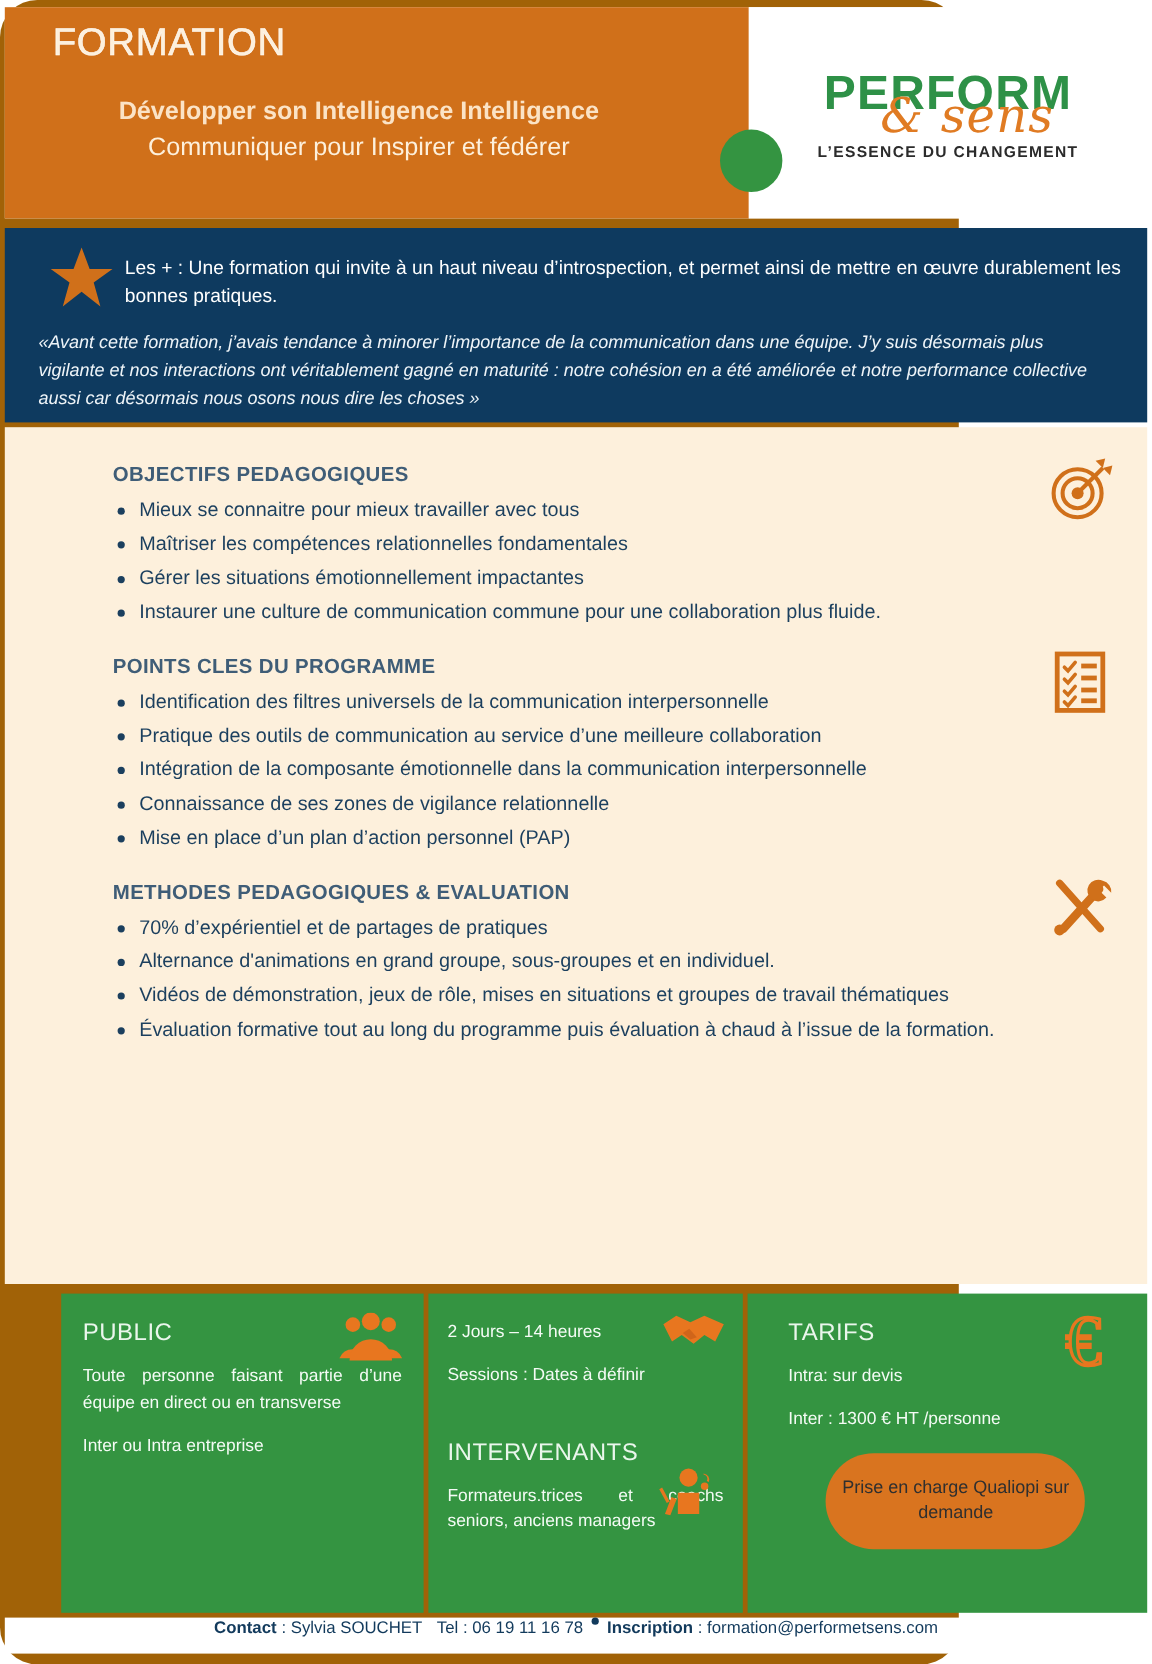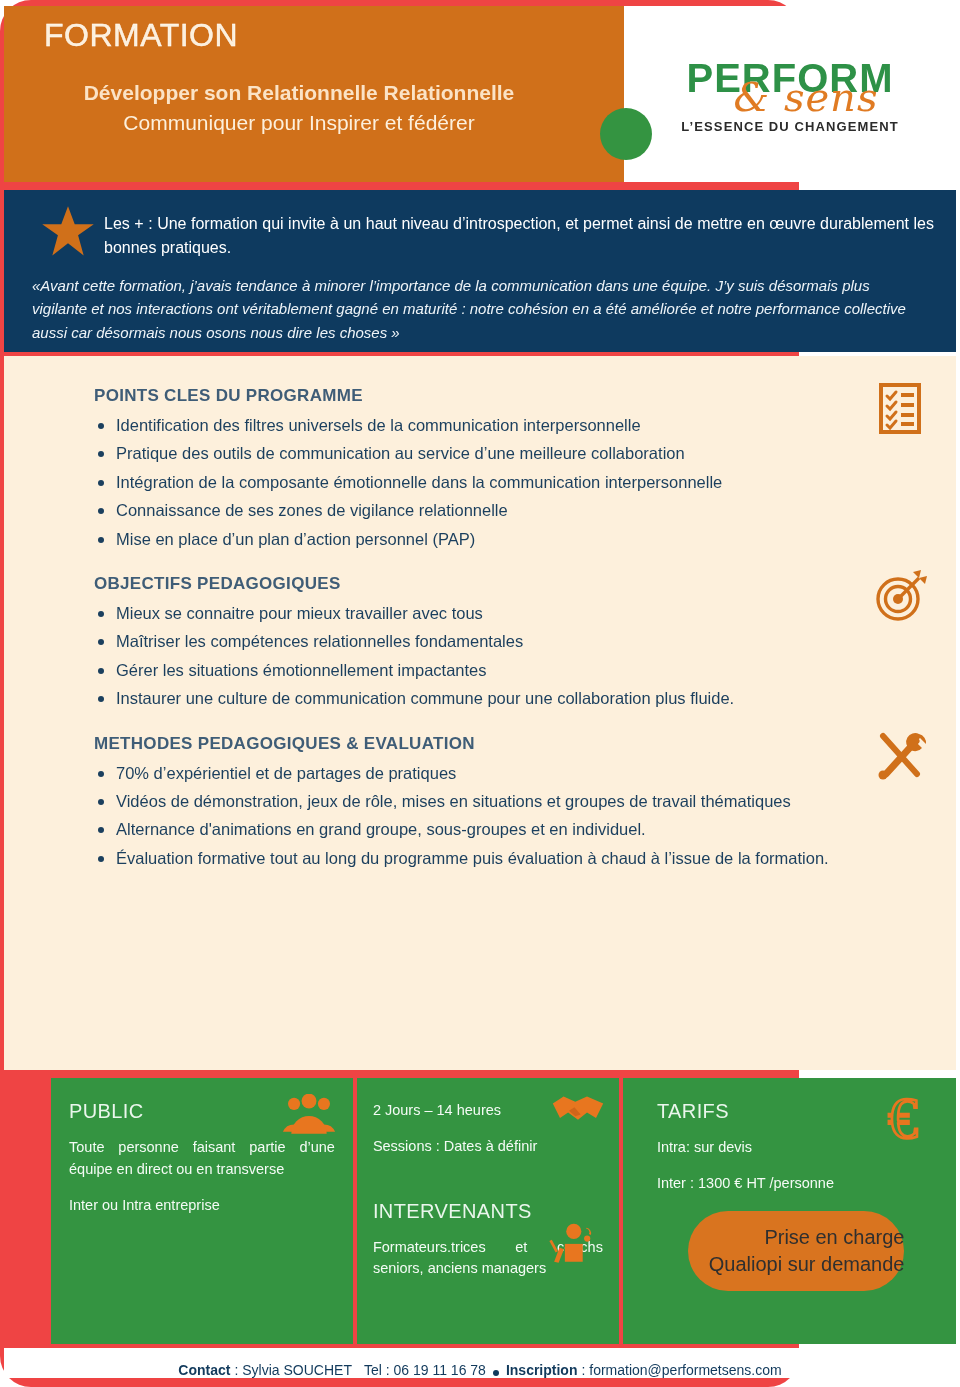--- a/index.html
+++ b/index.html
@@ -3,21 +3,21 @@
 <meta charset="utf-8">
 <style>
   html,body{margin:0;padding:0;}
   body{
     width:960px;height:1387px;
     background:#ffffff;
     font-family:"Liberation Sans",sans-serif;
     color:#123a5c;
     overflow:hidden;
   }
-  .page{position:relative;width:799px;height:1387px;background:#ef4444;box-sizing:border-box;border-radius:31px;}
+  .page{position:relative;width:799px;height:1387px;background:#a16207;box-sizing:border-box;border-radius:31px;}
 
   
   .header{position:absolute;left:4px;top:6px;width:952px;height:176px;display:flex;background:#ffffff;}
   .hdr-left{position:relative;width:620px;height:176px;background:#d0701a;box-sizing:border-box;padding:12px 0 0 40px;}
   .hdr-title{font-size:32px;letter-spacing:.5px;color:#fdf0dc;font-weight:400;line-height:1.1;
              -webkit-text-stroke:0.4px #fff;}
   .hdr-sub{margin-top:26px;text-align:center;padding-right:70px;}
   .hdr-sub-1{font-size:21px;font-weight:bold;color:#fbe3c6;line-height:1.35;}
   .hdr-sub-2{font-size:21px;color:#fdf0dc;line-height:1.45;}
   .hdr-right{position:relative;width:332px;height:176px;background:#fff;display:flex;align-items:center;justify-content:center;}
@@ -50,39 +50,39 @@
   .green-row{position:absolute;left:4px;top:1078px;width:952px;height:266px;display:flex;gap:4px;}
   .gcol{background:#349441;box-sizing:border-box;color:#fff;position:relative;}
   .gcol-1{width:318px;padding:22px 18px 0 18px;margin-left:47px;}
   .gcol-2{width:276px;padding:22px 16px 0 16px;}
   .gcol-3{width:350px;padding:22px 20px 0 34px;}
   .g-h{font-size:20px;color:#eaf6ec;letter-spacing:.4px;margin-bottom:14px;font-weight:400;}
   .g-p{font-size:14.5px;line-height:1.5;color:#f4fbf5;margin-bottom:14px;}
   .g-p.just{text-align:justify;}
   .g-icon{position:absolute;width:54px;height:46px;}
   .badge{margin:16px auto 0 auto;width:216px;min-height:80px;border-radius:42px;background:#d9741f;
-         display:flex;align-items:center;justify-content:center;text-align:right;
-         font-size:20px;line-height:1.35;color:#2f2f2f;}
+         display:flex;align-items:center;justify-content:center;text-align:center;
+         font-size:15px;line-height:1.35;color:#2f2f2f;}
 
   
   .footer{position:absolute;left:4px;top:1348px;width:952px;height:30px;background:#ffffff;
-          display:flex;align-items:flex-end;justify-content:center;font-size:14px;color:#123a5c;}
+          display:flex;align-items:flex-start;justify-content:center;font-size:14px;color:#123a5c;}
   .footer b{font-weight:bold;}
   .dotsep{display:inline-block;width:6px;height:6px;border-radius:50%;background:#123a5c;margin:0 7px 2px 7px;vertical-align:middle;}
 </style>
 </head>
 <body>
 
 <div class="page">
 
   <div class="header">
     <div class="hdr-left">
       <div class="hdr-title">FORMATION</div>
       <div class="hdr-sub">
-        <div class="hdr-sub-1">Développer son Relationnelle Relationnelle</div>
+        <div class="hdr-sub-1">Développer son Intelligence Intelligence</div>
         <div class="hdr-sub-2">Communiquer pour Inspirer et fédérer</div>
       </div>
     </div>
     <div class="hdr-right">
       <div class="logo">
         <div class="logo-perform">PERFORM</div>
         <div class="logo-sens">&amp; sens</div>
         <div class="logo-tag">L’ESSENCE DU CHANGEMENT</div>
       </div>
     </div>
@@ -95,20 +95,40 @@
         <svg viewBox="0 0 50 50" width="56" height="56" aria-hidden="true">
           <polygon points="25,2 31,18 48,18 34,28 39,46 25,35 11,46 16,28 2,18 19,18" fill="#d0701a"></polygon>
         </svg>
       </span>
       <div class="banner-plus">Les + : Une formation qui invite à un haut niveau d’introspection, et permet ainsi de mettre en œuvre durablement les bonnes pratiques.</div>
     </div>
     <div class="banner-quote">«Avant cette formation, j’avais tendance à minorer l’importance de la communication dans une équipe. J’y suis désormais plus vigilante et nos interactions ont véritablement gagné en maturité : notre cohésion en a été améliorée et notre performance collective aussi car désormais nous osons nous dire les choses »</div>
   </div>
 
   <div class="body-main">
+
+    <div class="sec">
+      <div class="sec-icon">
+        <svg viewBox="0 0 56 56" width="56" height="56" aria-hidden="true">
+          <circle cx="26" cy="31" r="20" fill="none" stroke="#d0701a" stroke-width="3.4"></circle>
+          <circle cx="26" cy="31" r="12.5" fill="none" stroke="#d0701a" stroke-width="3.4"></circle>
+          <circle cx="26" cy="31" r="5" fill="#d0701a"></circle>
+          <line x1="26" y1="31" x2="47" y2="10" stroke="#d0701a" stroke-width="3.4"></line>
+          <polygon points="47,10 49,2 41,4" fill="#d0701a"></polygon>
+          <polygon points="47,10 55,8 53,16" fill="#d0701a"></polygon>
+        </svg>
+      </div>
+      <div class="sec-h">OBJECTIFS PEDAGOGIQUES</div>
+      <ul class="list">
+        <li>Mieux se connaitre pour mieux travailler avec tous</li>
+        <li>Maîtriser les compétences relationnelles fondamentales</li>
+        <li>Gérer les situations émotionnellement impactantes</li>
+        <li>Instaurer une culture de communication commune pour une collaboration plus fluide.</li>
+      </ul>
+    </div>
 
     <div class="sec">
       <div class="sec-icon">
         <svg viewBox="0 0 56 56" width="56" height="56" aria-hidden="true">
           <rect x="9" y="5" width="38" height="47" fill="none" stroke="#d0701a" stroke-width="4"></rect>
           <g stroke="#d0701a" stroke-width="3" fill="none" stroke-linecap="round">
             <polyline points="15,16 18,19 24,12"></polyline>
             <polyline points="15,26 18,29 24,22"></polyline>
             <polyline points="15,36 18,39 24,32"></polyline>
             <polyline points="15,45 18,48 24,41"></polyline>
@@ -127,55 +147,35 @@
         <li>Pratique des outils de communication au service d’une meilleure collaboration</li>
         <li class="justify">Intégration de la composante émotionnelle dans la communication interpersonnelle</li>
         <li>Connaissance de ses zones de vigilance relationnelle</li>
         <li>Mise en place d’un plan d’action personnel (PAP)</li>
       </ul>
     </div>
 
     <div class="sec">
       <div class="sec-icon">
         <svg viewBox="0 0 56 56" width="56" height="56" aria-hidden="true">
-          <circle cx="26" cy="31" r="20" fill="none" stroke="#d0701a" stroke-width="3.4"></circle>
-          <circle cx="26" cy="31" r="12.5" fill="none" stroke="#d0701a" stroke-width="3.4"></circle>
-          <circle cx="26" cy="31" r="5" fill="#d0701a"></circle>
-          <line x1="26" y1="31" x2="47" y2="10" stroke="#d0701a" stroke-width="3.4"></line>
-          <polygon points="47,10 49,2 41,4" fill="#d0701a"></polygon>
-          <polygon points="47,10 55,8 53,16" fill="#d0701a"></polygon>
-        </svg>
-      </div>
-      <div class="sec-h">OBJECTIFS PEDAGOGIQUES</div>
-      <ul class="list">
-        <li>Mieux se connaitre pour mieux travailler avec tous</li>
-        <li>Maîtriser les compétences relationnelles fondamentales</li>
-        <li>Gérer les situations émotionnellement impactantes</li>
-        <li>Instaurer une culture de communication commune pour une collaboration plus fluide.</li>
-      </ul>
-    </div>
-
-    <div class="sec">
-      <div class="sec-icon">
-        <svg viewBox="0 0 56 56" width="56" height="56" aria-hidden="true">
           <g stroke="#d0701a" stroke-width="6" stroke-linecap="round" fill="none">
             <line x1="11" y1="8" x2="45" y2="46"></line>
           </g>
           <g stroke="#d0701a" stroke-width="7" stroke-linecap="round" fill="none">
             <line x1="44" y1="13" x2="14" y2="46"></line>
           </g>
           <path d="M47 6 a9 9 0 1 0 3 14 l-6 -6 4 -4 6 6 a9 9 0 0 0 -7 -10z" fill="#d0701a"></path>
           <circle cx="11" cy="47" r="4.5" fill="#d0701a"></circle>
         </svg>
       </div>
       <div class="sec-h">METHODES PEDAGOGIQUES &amp; EVALUATION</div>
       <ul class="list">
         <li>70% d’expérientiel et de partages de pratiques</li>
+        <li>Alternance d'animations en grand groupe, sous-groupes et en individuel.</li>
         <li>Vidéos de démonstration, jeux de rôle, mises en situations et groupes de travail thématiques</li>
-        <li>Alternance d'animations en grand groupe, sous-groupes et en individuel.</li>
         <li class="justify">Évaluation formative tout au long du programme puis évaluation à chaud à l’issue de la formation.</li>
       </ul>
     </div>
   </div>
 
   <div class="green-row">
 
     <div class="gcol gcol-1">
       <div class="g-icon" style="right:18px;top:16px;">
         <svg viewBox="0 0 60 46" width="56" height="44" aria-hidden="true">

